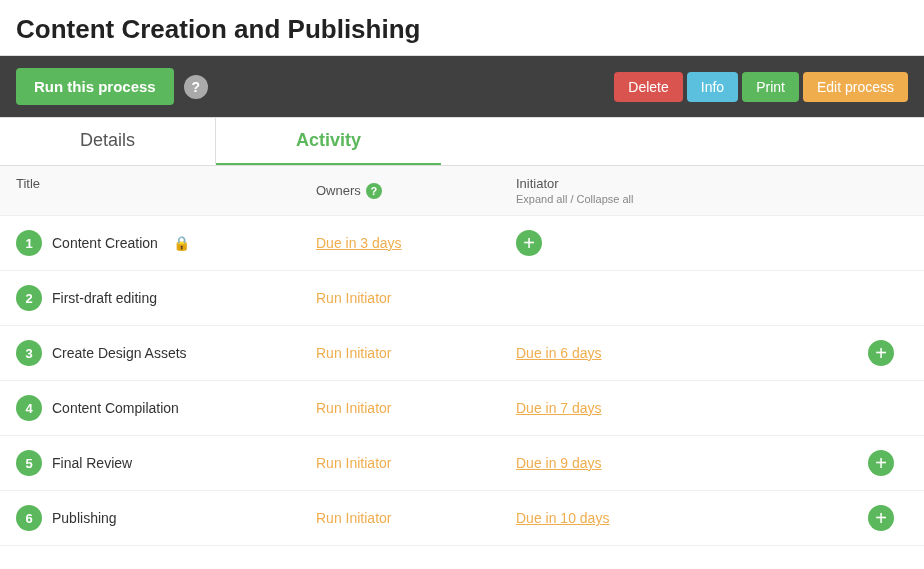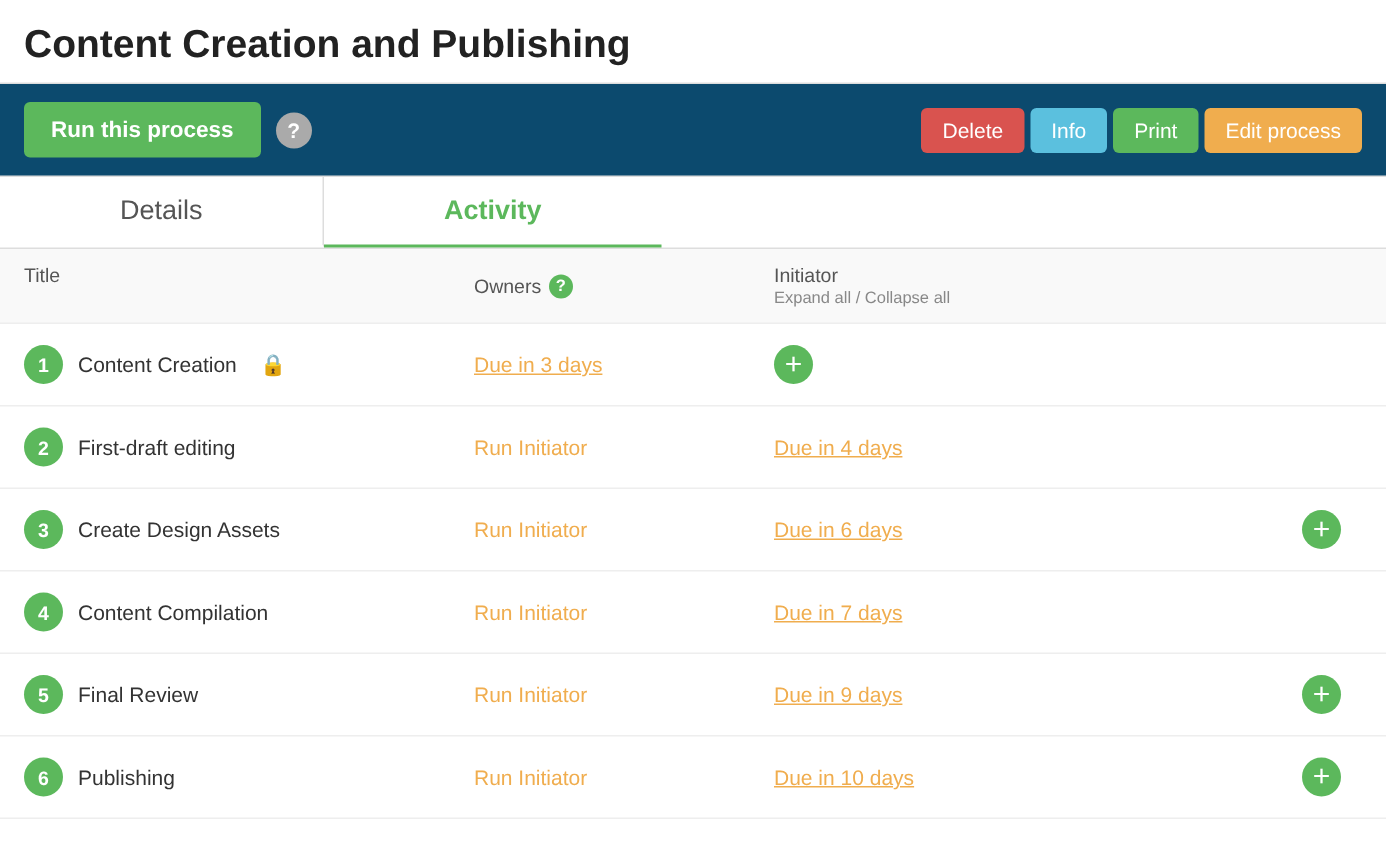--- a/index.html
+++ b/index.html
@@ -20,21 +20,21 @@
       font-size: 26px;
       font-weight: bold;
       color: #222;
     }
 
     .toolbar {
       display: flex;
       align-items: center;
       justify-content: space-between;
       padding: 12px 16px;
-      background: #0c4a6e;
+      background: #404040;
       border-bottom: 1px solid #ddd;
     }
     .toolbar-left {
       display: flex;
       align-items: center;
       gap: 10px;
     }
     .run-btn {
       background: #5cb85c;
       color: #fff;
@@ -232,21 +232,20 @@
       <div>
         <button class="add-btn">+</button>
       </div>
     </div>
     <div class="task-row">
       <div class="task-title">
         <span class="step-badge">2</span>
         <span class="task-name">First-draft editing</span>
       </div>
       <div><a class="owner-link" href="#">Run Initiator</a></div>
-      <div><span class="deadline-text">Due in 4 days</span></div>
       <div></div>
     </div>
     <div class="task-row">
       <div class="task-title">
         <span class="step-badge">3</span>
         <span class="task-name">Create Design Assets</span>
       </div>
       <div><a class="owner-link" href="#">Run Initiator</a></div>
       <div><span class="deadline-text">Due in 6 days</span></div>
       <div>

